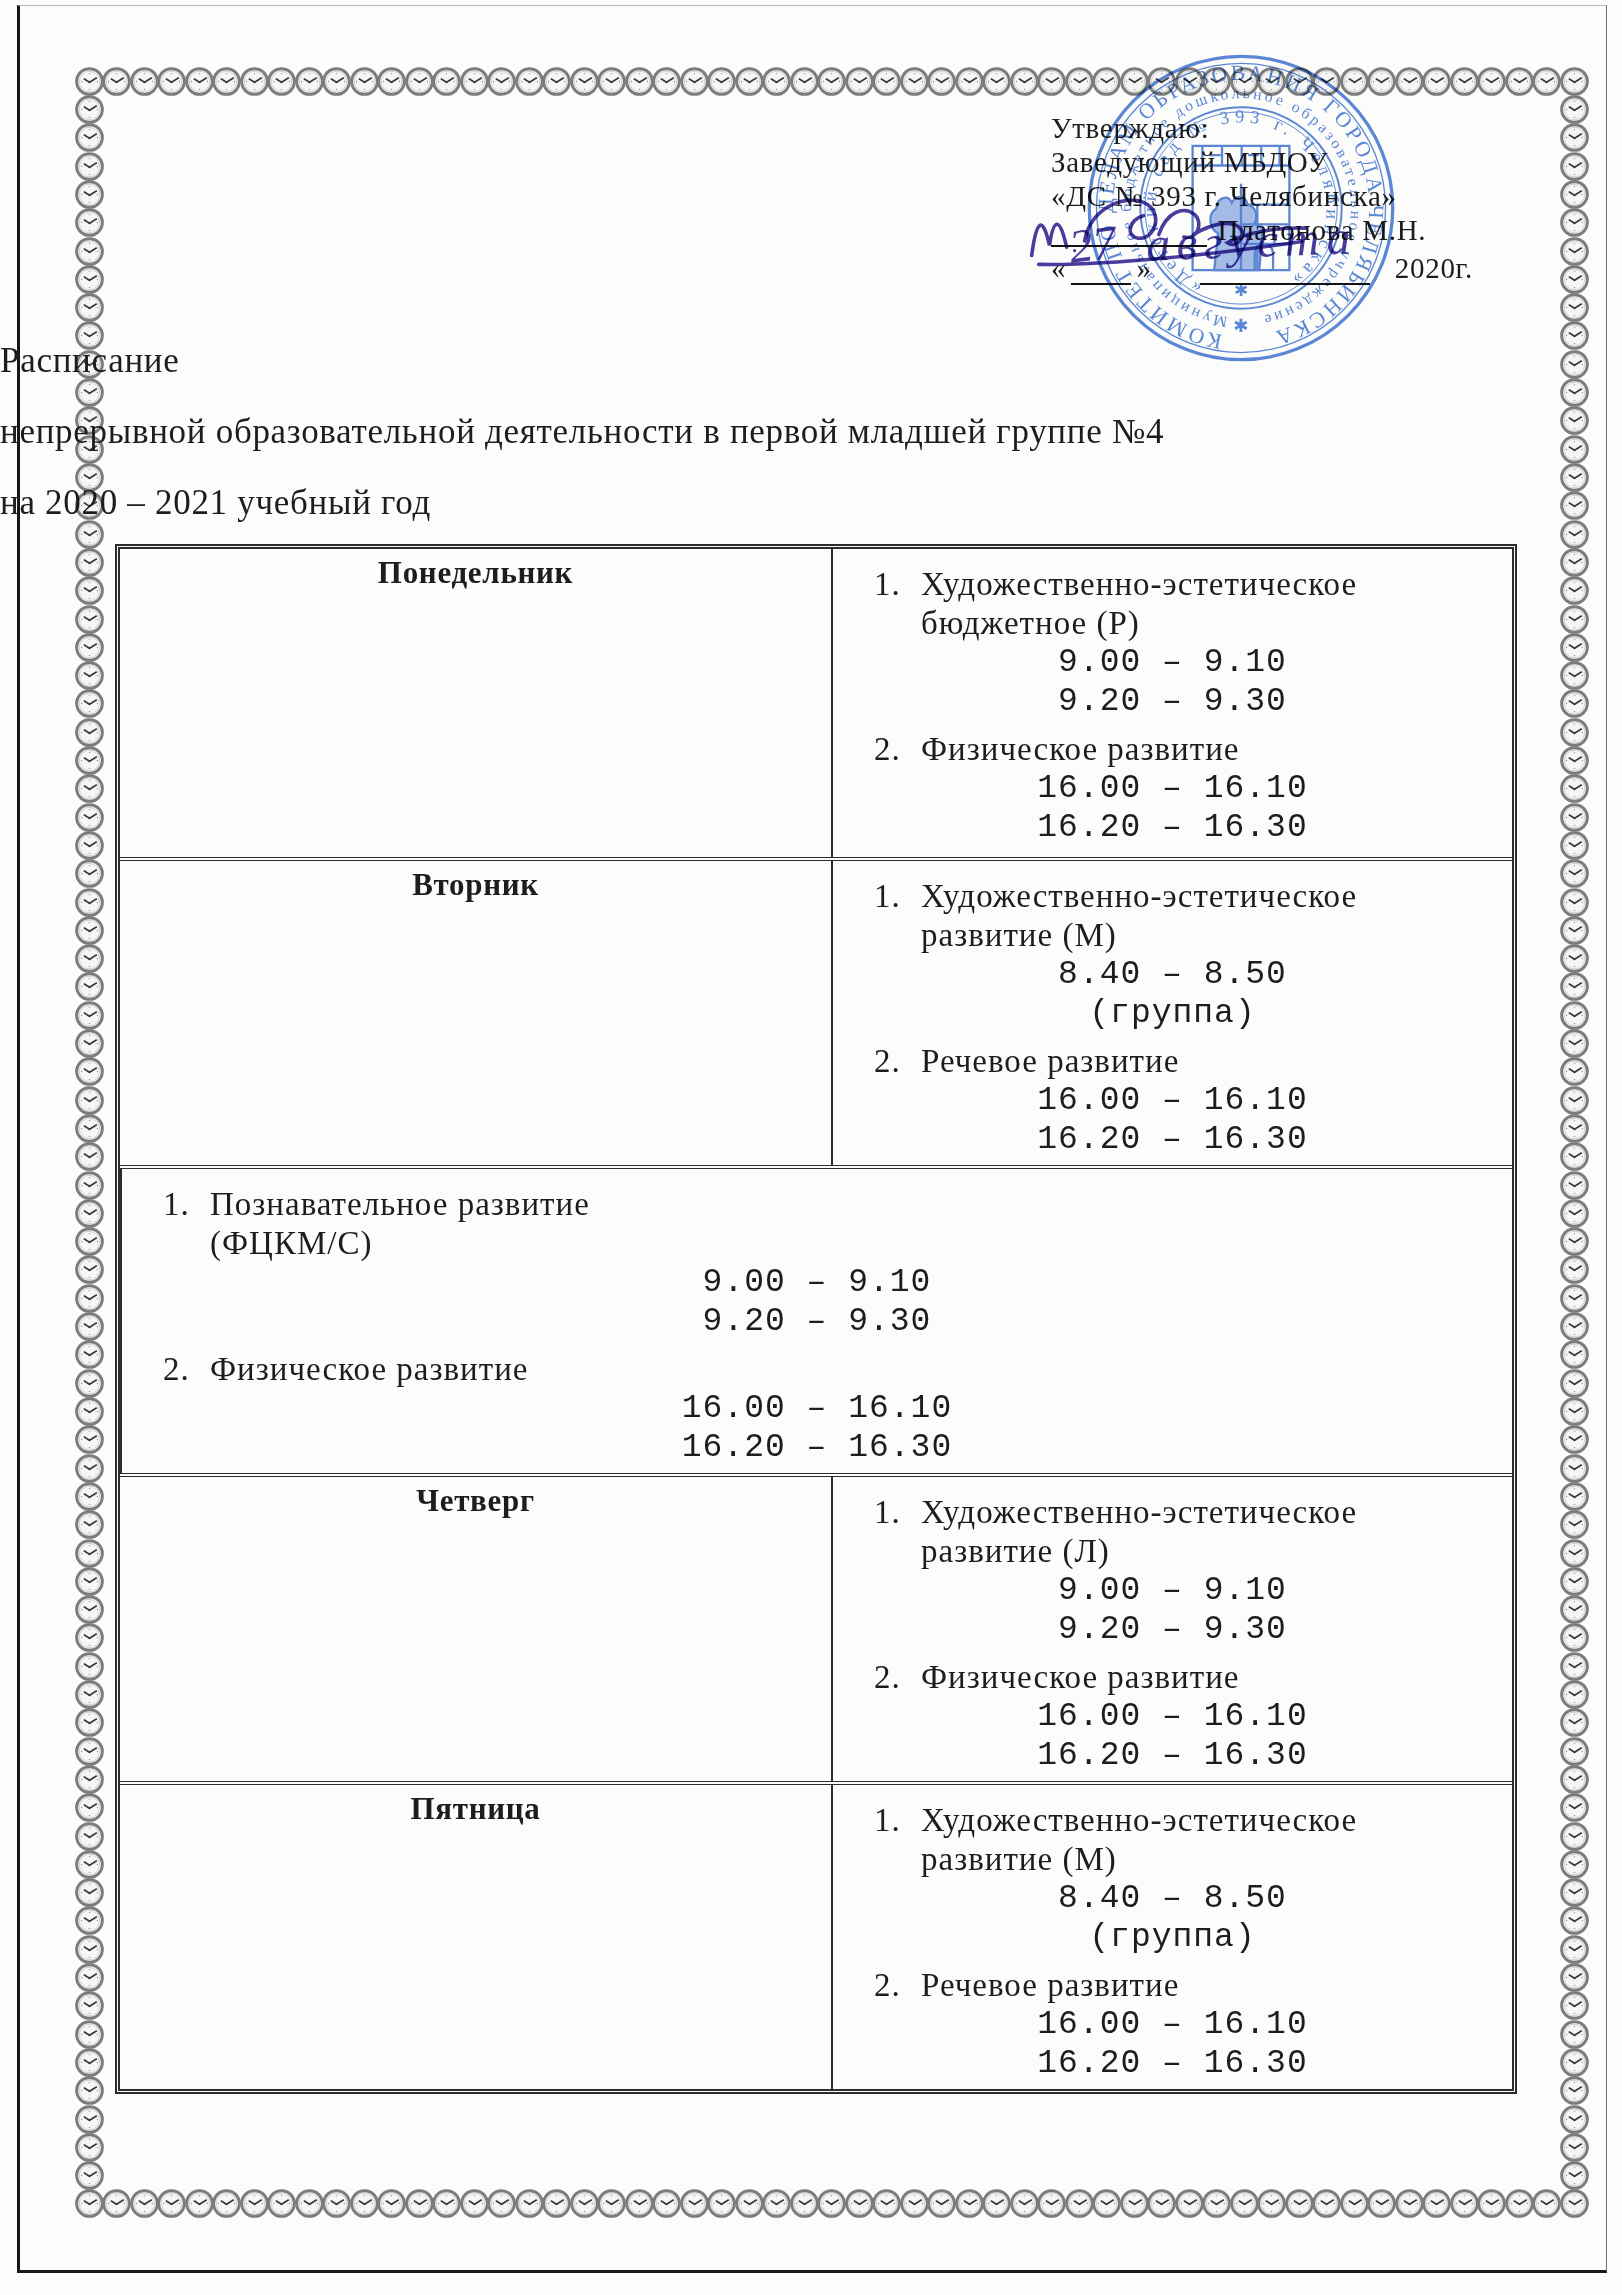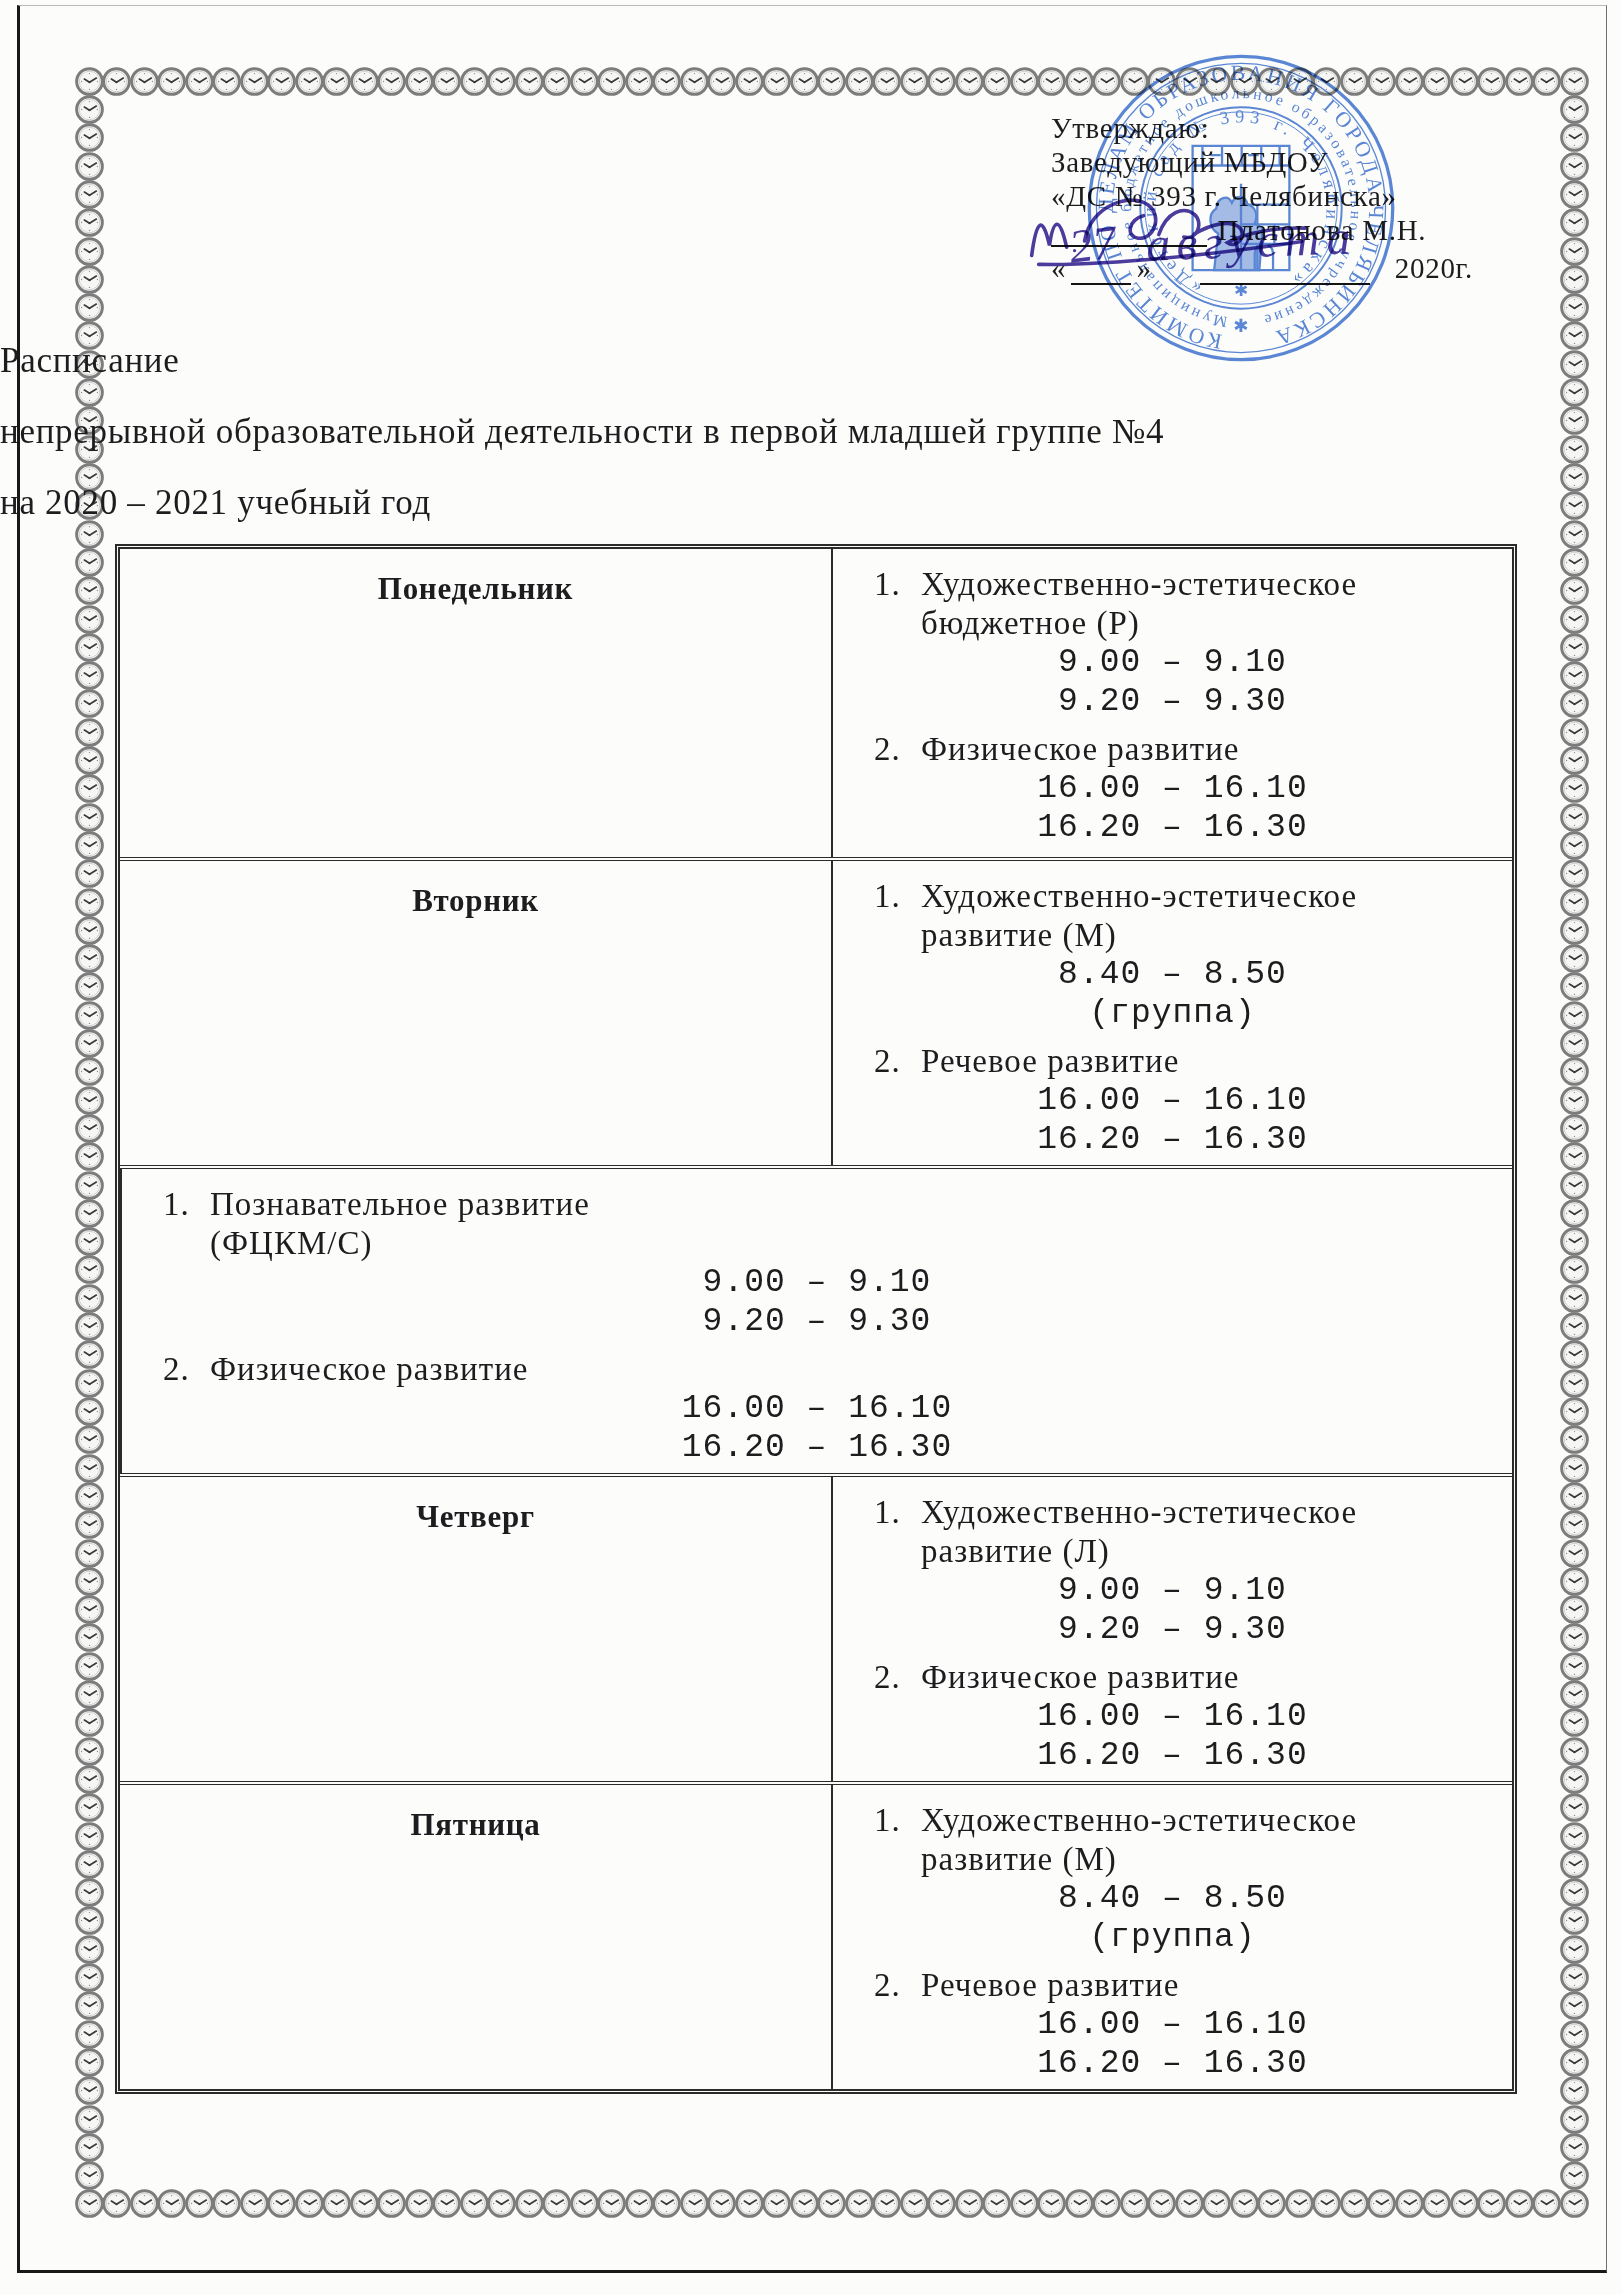--- a/index.html
+++ b/index.html
@@ -47,21 +47,21 @@
     font-weight:normal;font-size:35px;line-height:71px;letter-spacing:0.7px;
   }
   
   .table{
     position:absolute;left:115px;top:544px;width:1392px;
     border:5.2px double #2b2b2b;background:transparent;
   }
   .row{display:flex;height:308px;border-top:4.6px double #2b2b2b;box-sizing:border-box;}
   .row:first-child{border-top:none;}
   .day-cell{
-    width:711px;box-sizing:border-box;padding-top:22px;text-align:center;
+    width:711px;box-sizing:border-box;padding-top:6px;text-align:center;
     font-size:31px;font-weight:bold;letter-spacing:0.7px;
   }
   .content-cell{
     flex:1;border-left:2px solid #2b2b2b;box-sizing:border-box;
     padding-top:15.7px;font-size:33px;line-height:39px;letter-spacing:1px;
   }
   .item + .item{margin-top:9.8px;}
   .name-line{padding-left:88px;}
   .name-line.first{position:relative;}
   .item-num{position:absolute;left:41px;top:0;}

